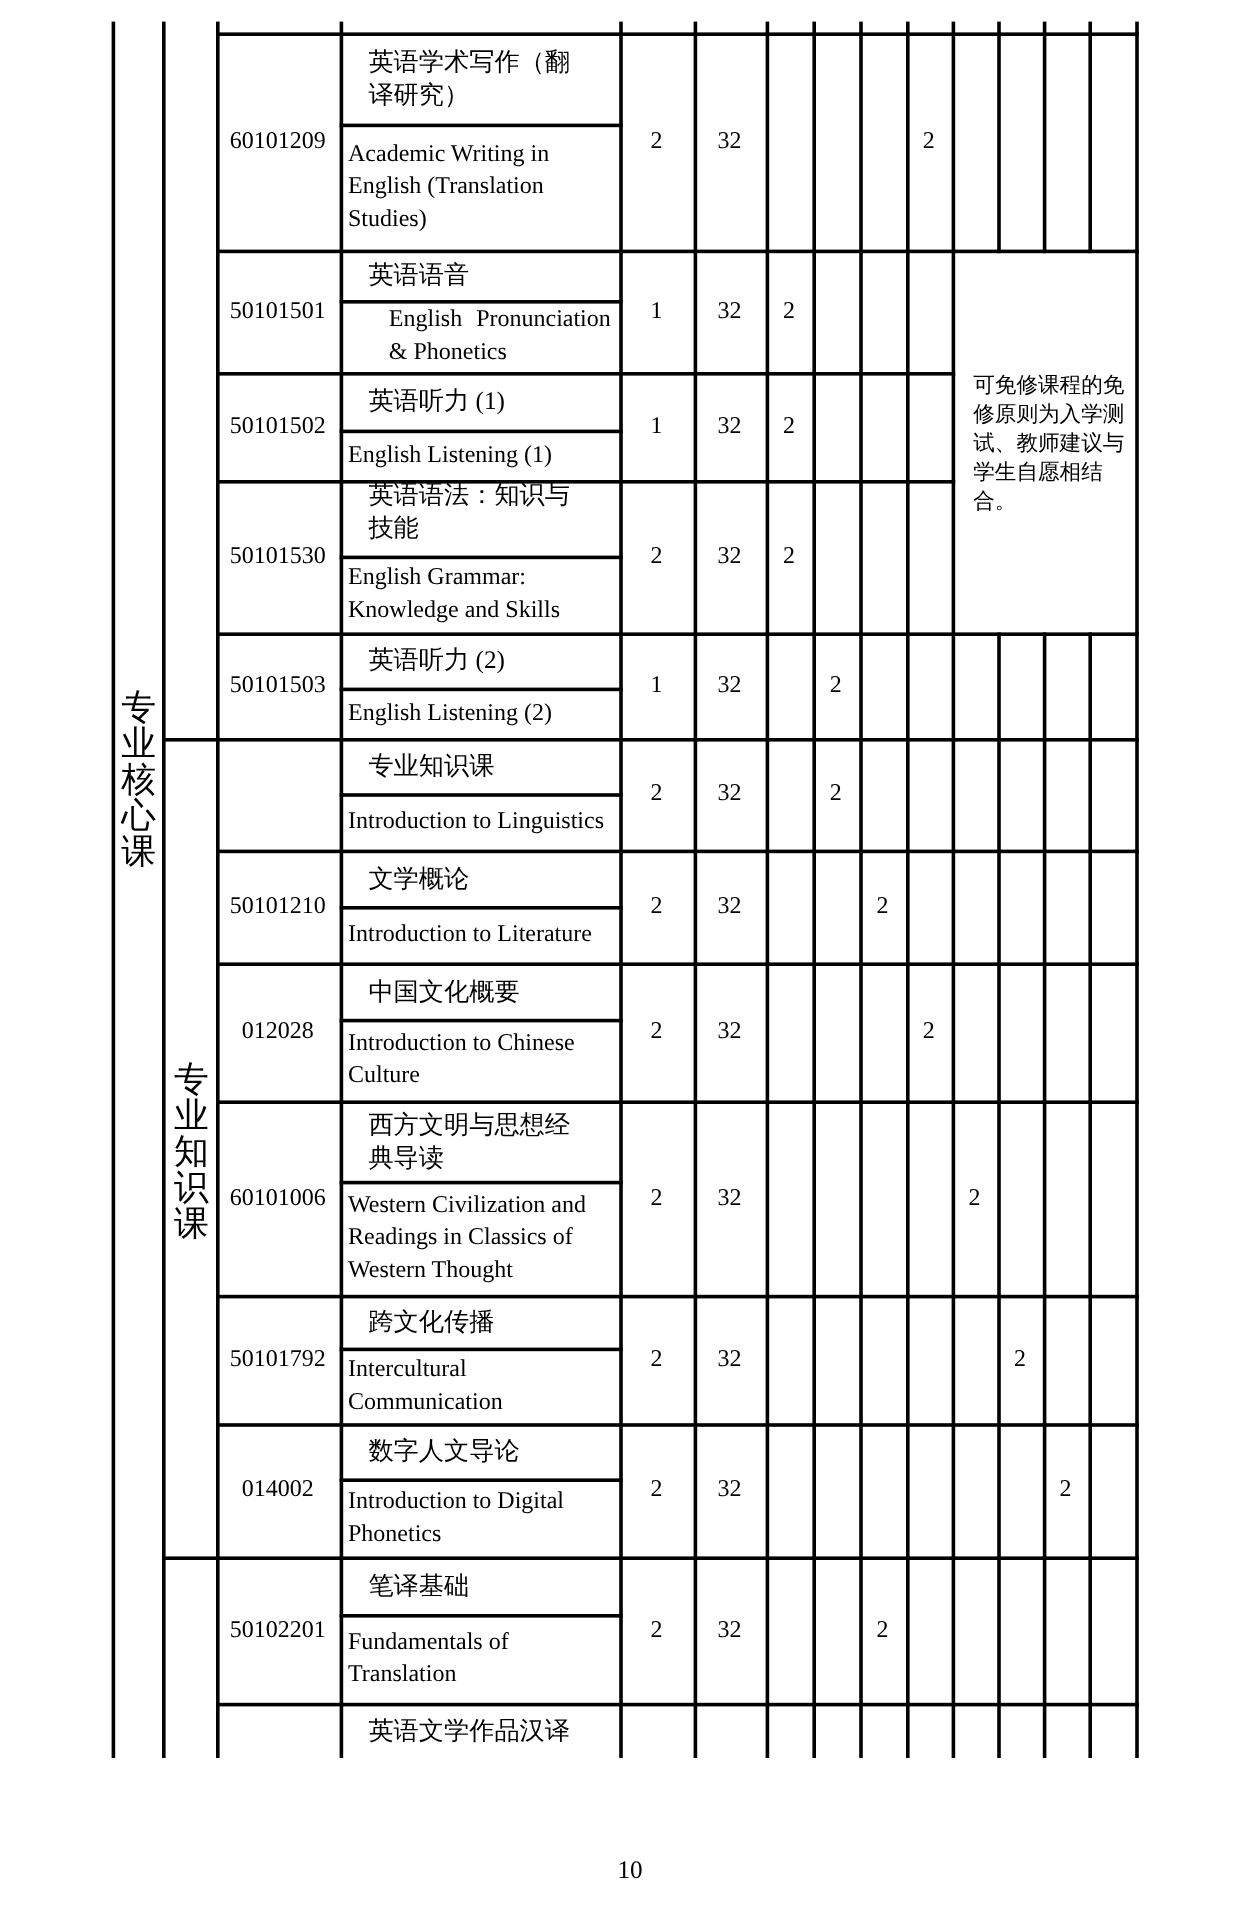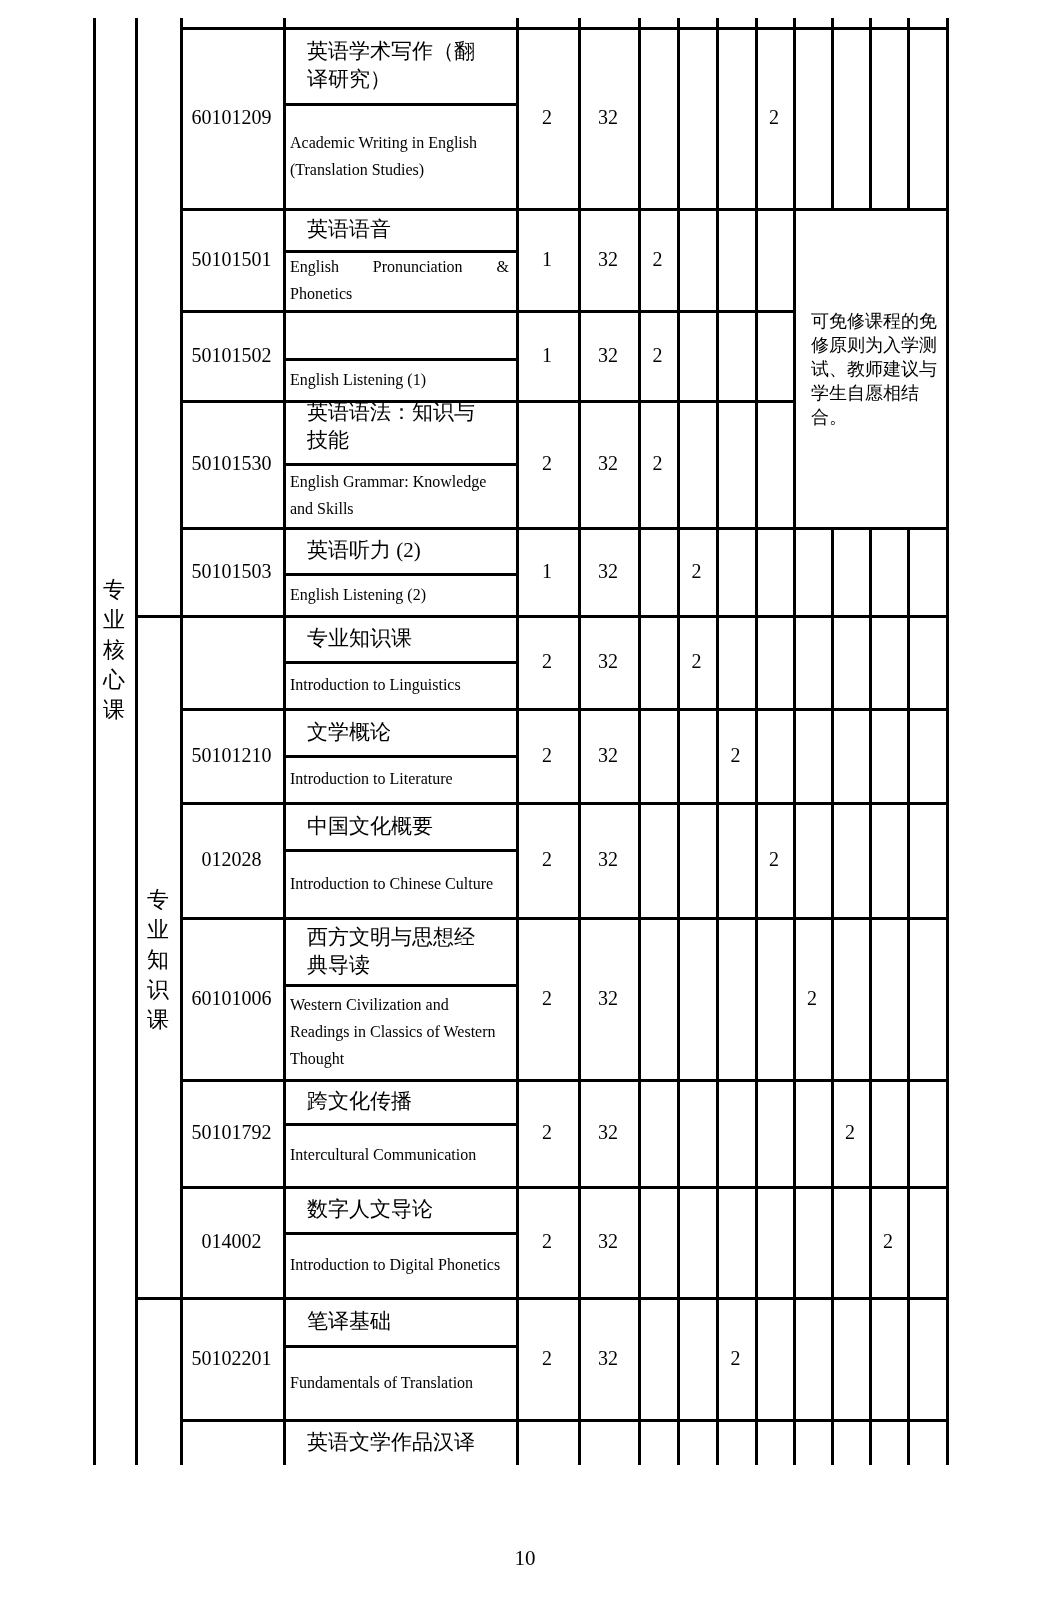--- a/index.html
+++ b/index.html
@@ -5,29 +5,29 @@
   html,body{margin:0;padding:0;background:#fff;}
   #page{position:relative;width:1050px;height:1600px;background:#ffffff;overflow:hidden;
         font-family:"Liberation Serif","DejaVu Serif",serif;color:#000;}
   .vl{position:absolute;width:3px;background:#000;}
   .hl{position:absolute;height:3px;background:#000;}
   .row{position:absolute;left:0;width:1050px;}
   .cell{position:absolute;display:flex;align-items:center;box-sizing:border-box;}
   .code{left:180px;width:103px;top:0;height:100%;justify-content:center;font-size:20px;}
   .cn{left:283px;width:233px;top:0;padding:0 24px;font-size:21px;line-height:28px;
       font-family:"Liberation Serif","DejaVu Serif",serif;}
-  .en{left:283px;width:233px;padding:0 7px;font-size:16px;line-height:27px;}
+  .en{left:283px;width:233px;padding:0 7px;font-size:20px;line-height:27px;}
   .en.justify{text-align:justify;}
-  .en.justify span{width:100%;}
+  .en.justify span{width:100%;margin-left:34px;}
   .credits{left:516px;width:62px;top:0;height:100%;justify-content:center;font-size:20px;}
   .hours{left:578px;width:60px;top:0;height:100%;justify-content:center;font-size:20px;}
   .sems{position:absolute;left:638px;width:308px;top:0;height:100%;display:grid;
         grid-template-columns:39px 39px 39px 38px 38px 38px 38px 39px;}
   .semcell{display:flex;align-items:center;justify-content:center;font-size:20px;}
-  .vlabel{position:absolute;width:26px;font-size:22px;line-height:30px;text-align:center;
+  .vlabel{position:absolute;width:26px;font-size:29px;line-height:30px;text-align:center;
           word-break:break-all;}
   #note-box{position:absolute;left:796px;top:211px;width:150px;height:316px;display:flex;
             align-items:center;}
   #note-box span{display:block;padding-left:15px;width:143px;font-size:18px;line-height:24px;}
   #page-num{position:absolute;left:0;top:1546px;width:1050px;text-align:center;font-size:21px;}
 </style>
 </head>
 <body>
 
 <div id="page">
@@ -117,20 +117,21 @@
         <span class="semcell"></span>
         <span class="semcell"></span>
         <span class="semcell"></span>
         <span class="semcell"></span>
         <span class="semcell"></span>
       </div>
   </div>
 
   <div class="row" style="top:310px;height:90px">
     <div class="cell code">50101502</div>
+    <div class="cell cn" style="height:48px">英语听力 (1)</div>
     <div class="cell en" style="top:48px;height:42px">English Listening (1)</div>
     <div class="cell credits">1</div>
     <div class="cell hours">32</div>
     <div class="sems">
         <span class="semcell">2</span>
         <span class="semcell"></span>
         <span class="semcell"></span>
         <span class="semcell"></span>
         <span class="semcell"></span>
         <span class="semcell"></span>

